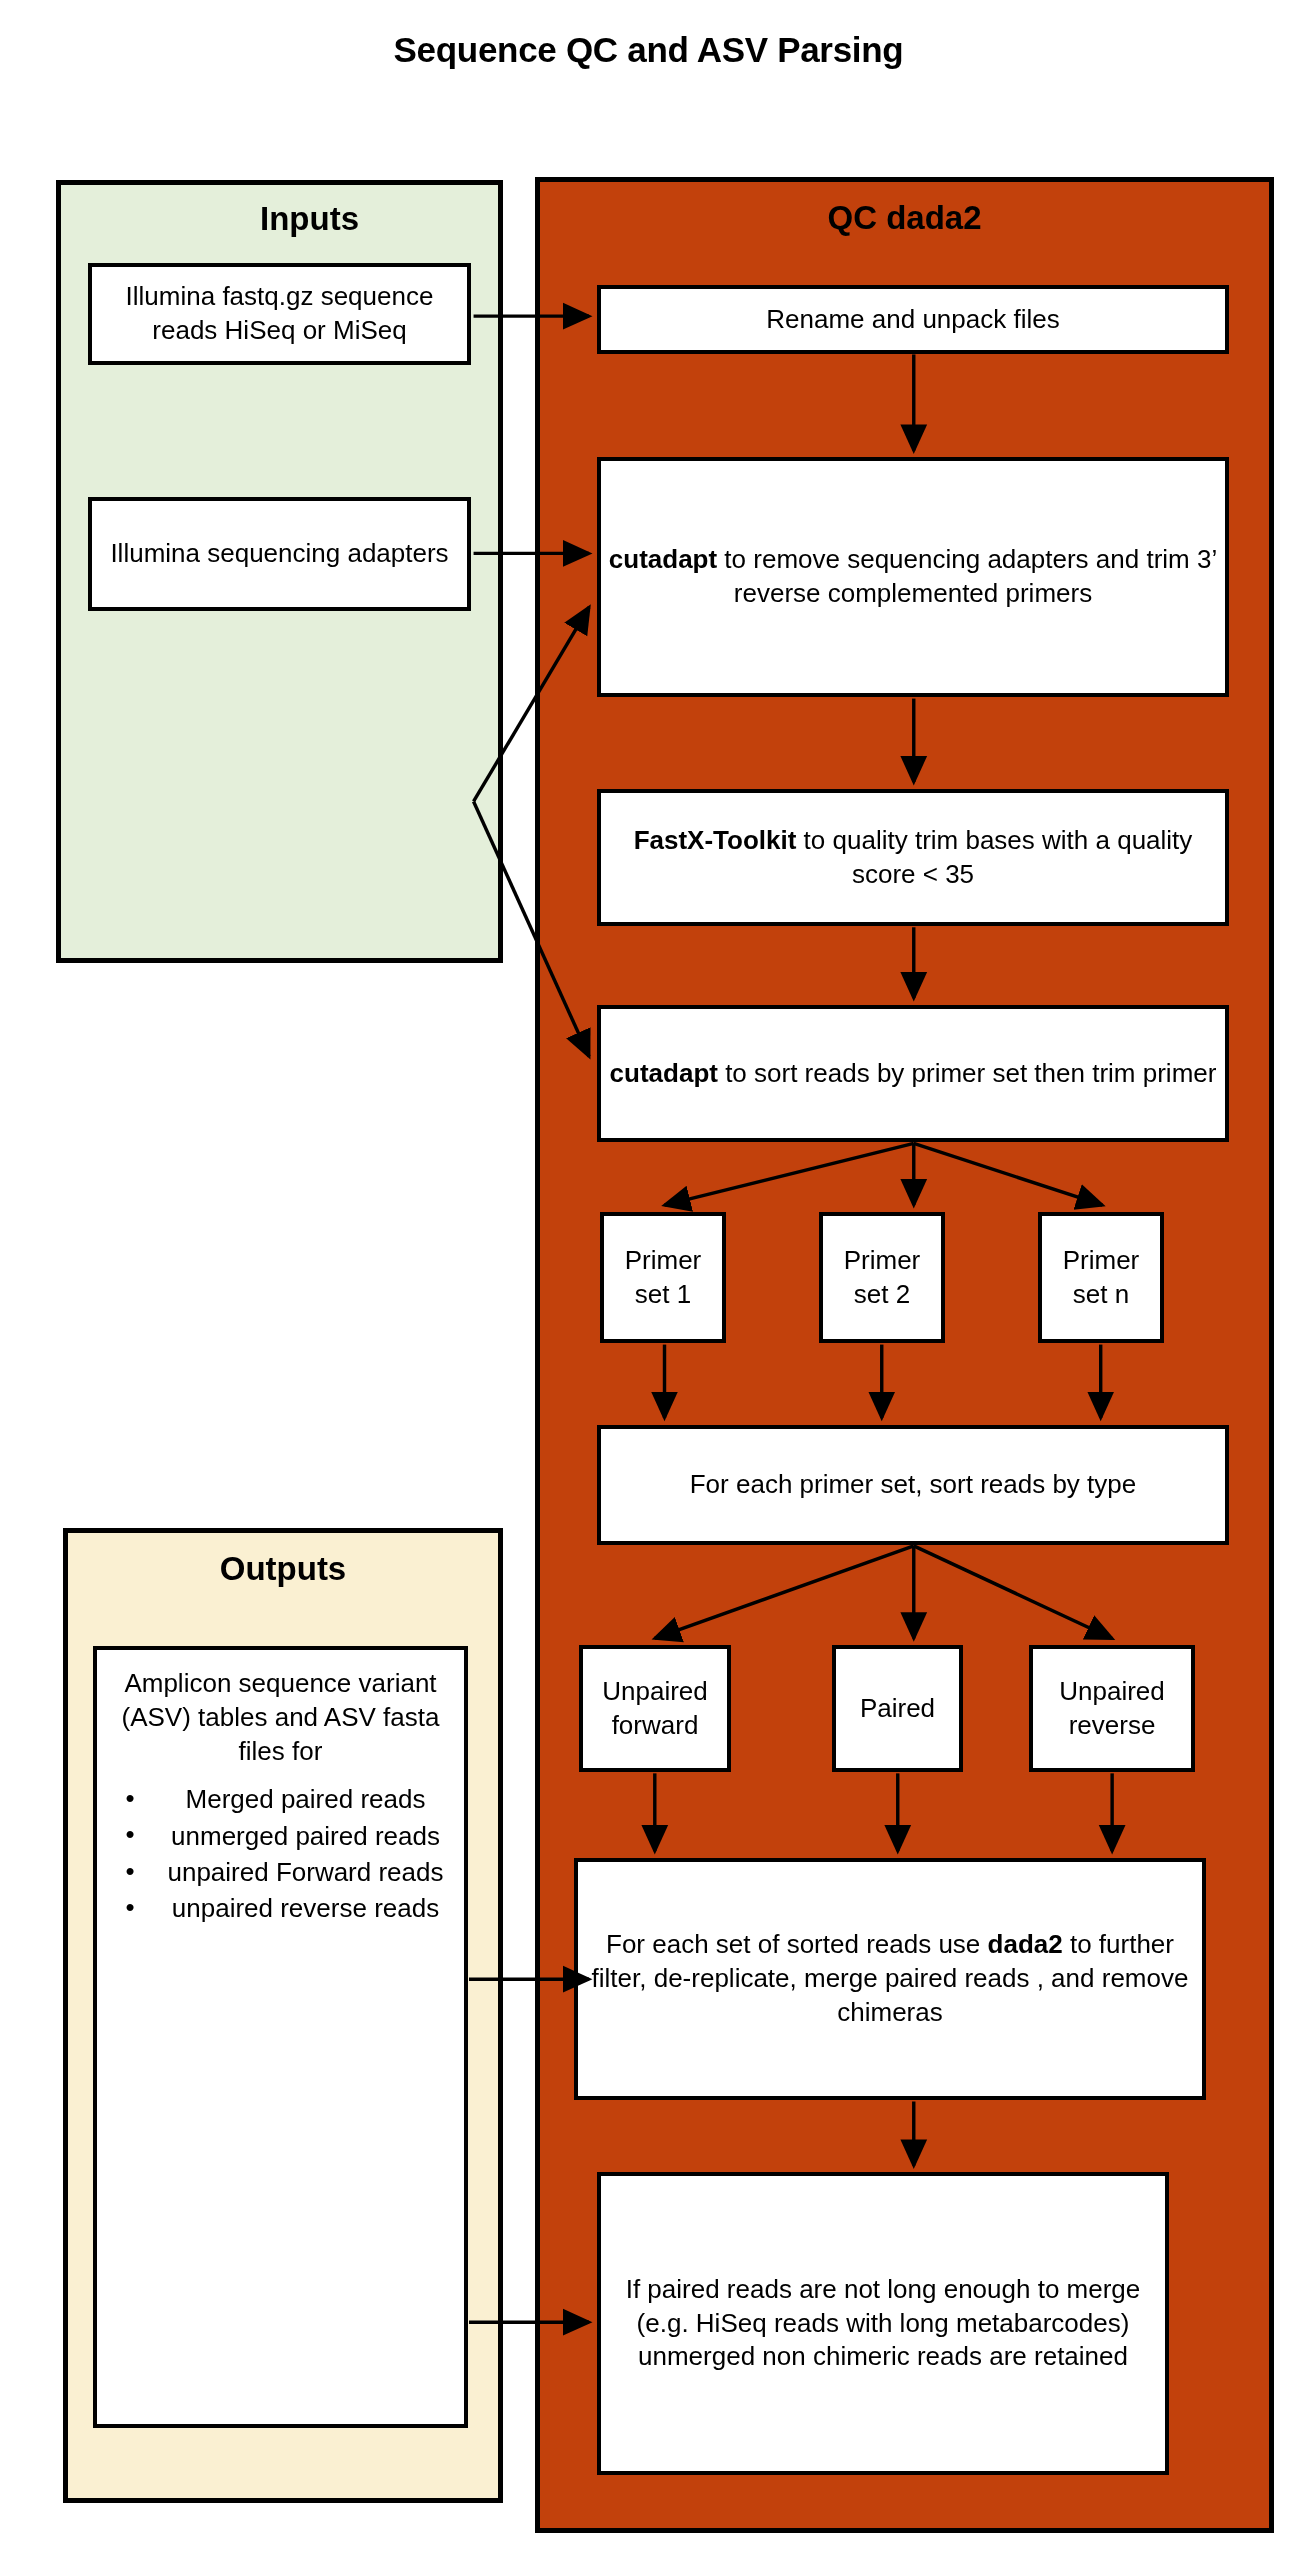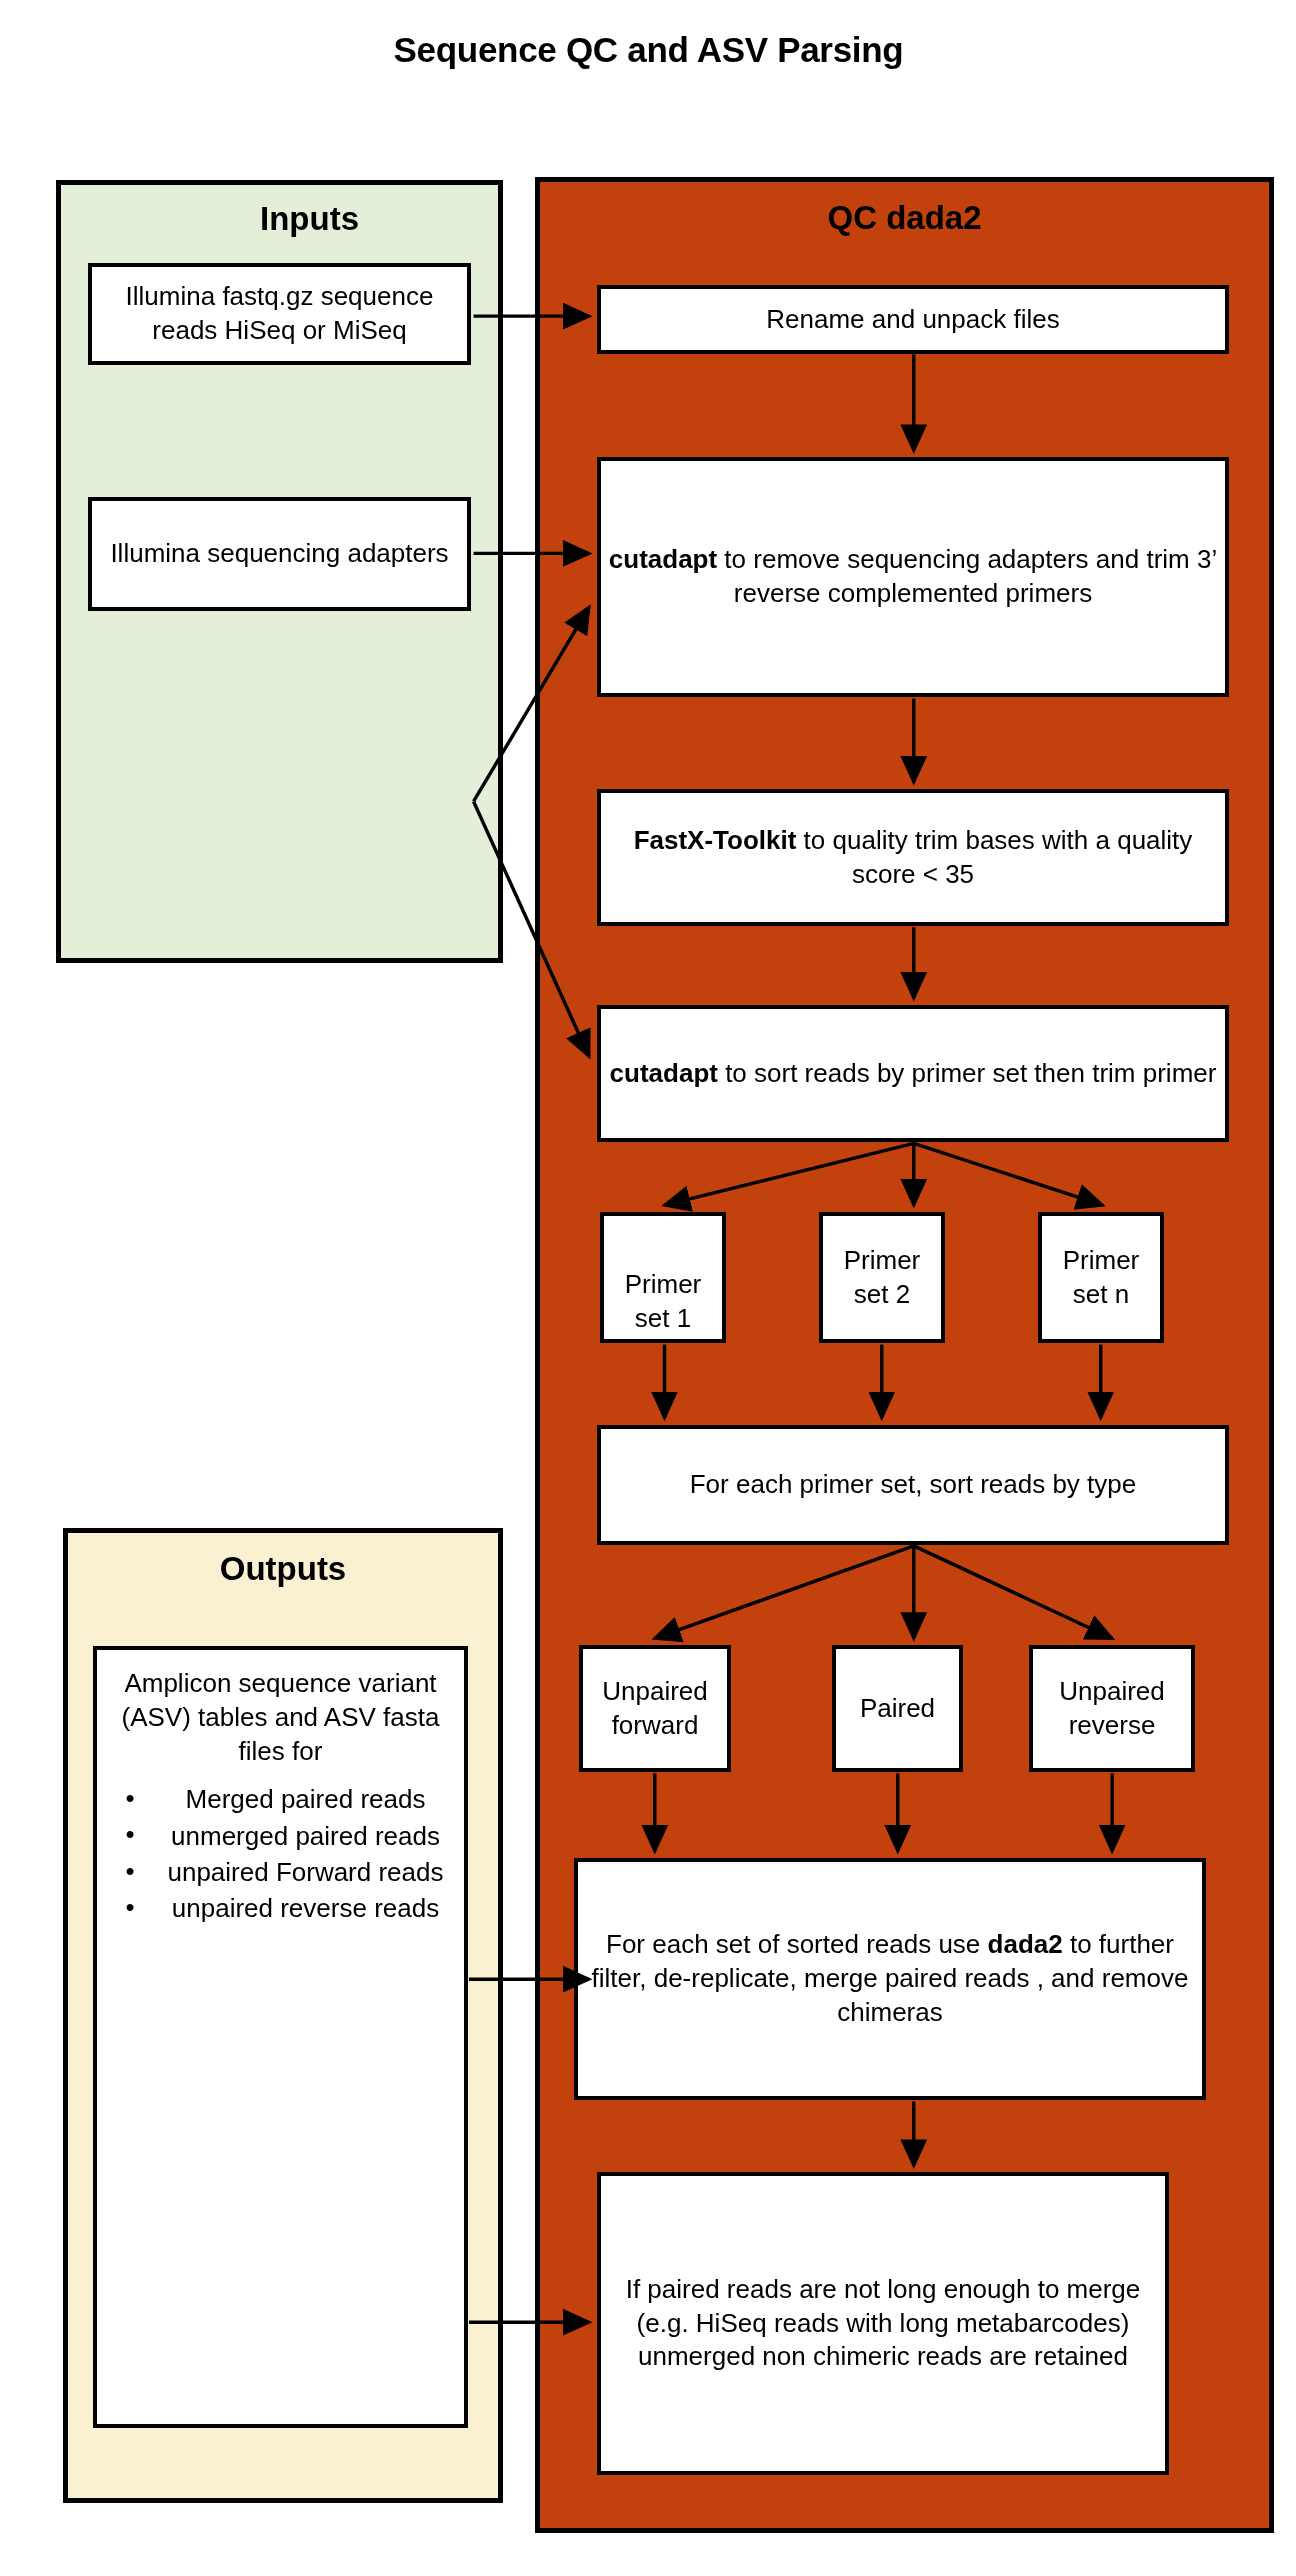--- a/index.html
+++ b/index.html
@@ -86,21 +86,21 @@
   </div>
 
   <div class="box" style="left:597px;top:789px;width:632px;height:137px;">
     <span class="t"><span class="b">FastX-Toolkit</span><span> to quality trim bases with a quality score &lt; 35</span></span>
   </div>
 
   <div class="box" style="left:597px;top:1005px;width:632px;height:137px;">
     <span class="t"><span class="b">cutadapt</span><span> to sort reads by primer set then trim primer</span></span>
   </div>
 
-  <div class="box" style="left:600px;top:1212px;width:126px;height:131px;align-items:flex-end;">
+  <div class="box" style="left:600px;top:1212px;width:126px;height:131px;">
     <span class="t">Primer set 1</span>
   </div>
   <div class="box" style="left:819px;top:1212px;width:126px;height:131px;">
     <span class="t">Primer set 2</span>
   </div>
   <div class="box" style="left:1038px;top:1212px;width:126px;height:131px;">
     <span class="t">Primer set n</span>
   </div>
 
   <div class="box" style="left:597px;top:1425px;width:632px;height:120px;">

